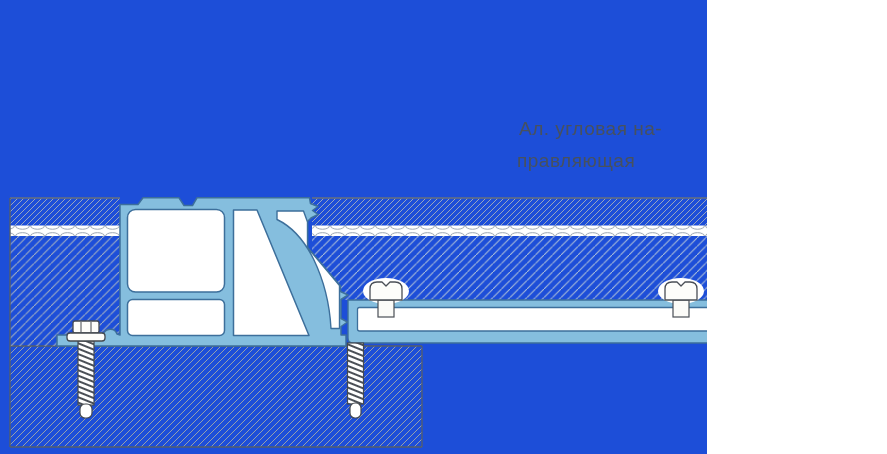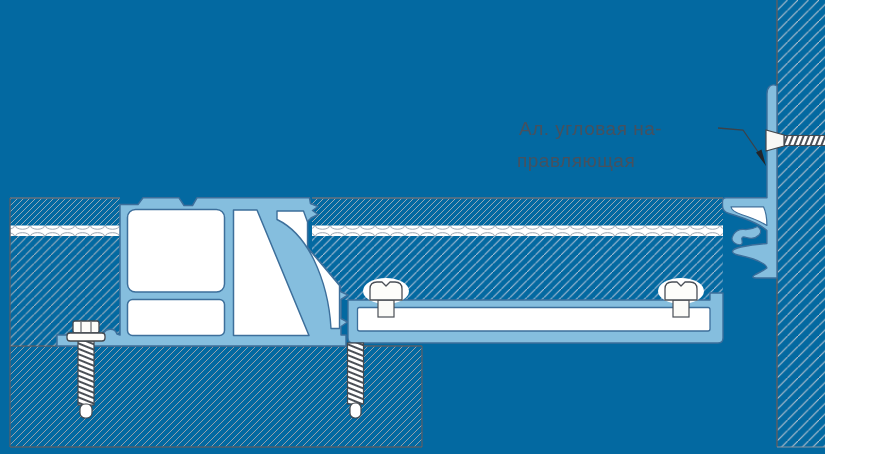--- a/index.html
+++ b/index.html
@@ -1,16 +1,16 @@
 <!DOCTYPE html>
 <html><head>
 <meta charset="utf-8">
 <style>
   html,body{margin:0;padding:0;background:#ffffff;}
-  .stage{position:relative;width:825px;height:454px;background:#0369a1;overflow:hidden;
+  .stage{position:relative;width:707px;height:454px;background:#1d4ed8;overflow:hidden;
          font-family:"Liberation Sans", sans-serif;}
   svg{position:absolute;left:0;top:0;}
   text.callout{font-family:"Liberation Sans", sans-serif;font-size:19px;letter-spacing:0.5px;fill:#47515e;}
 </style>
 </head>
 <body>
 
 <div class="stage">
 <svg width="887" height="454" viewBox="0 0 887 454">
   <defs>

